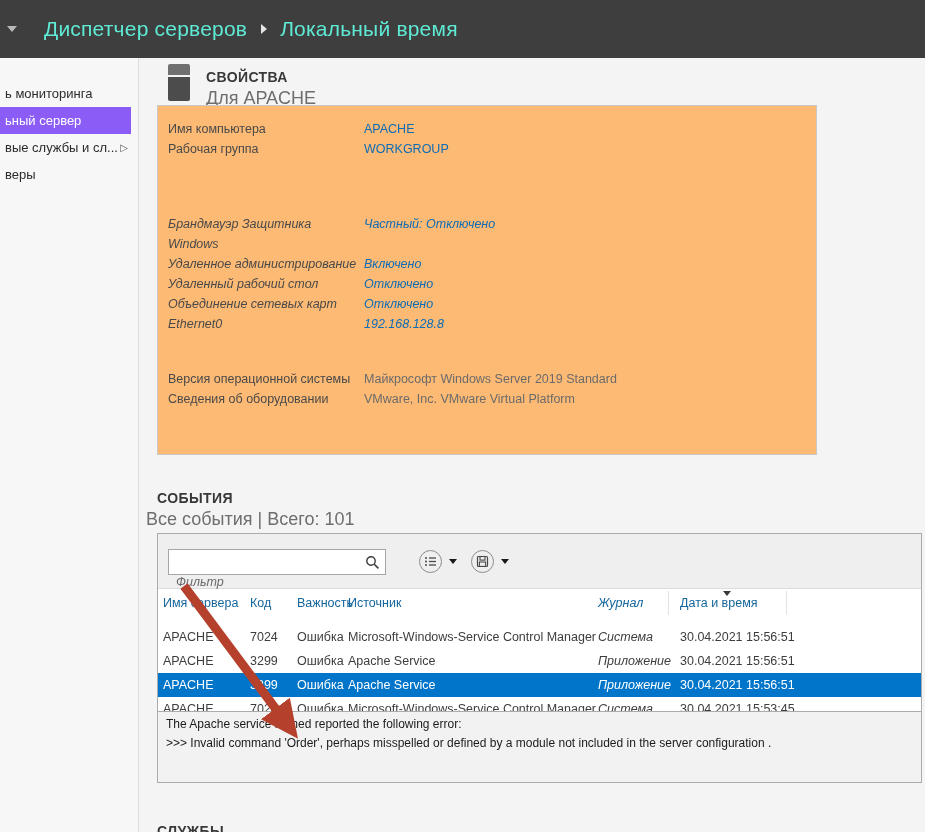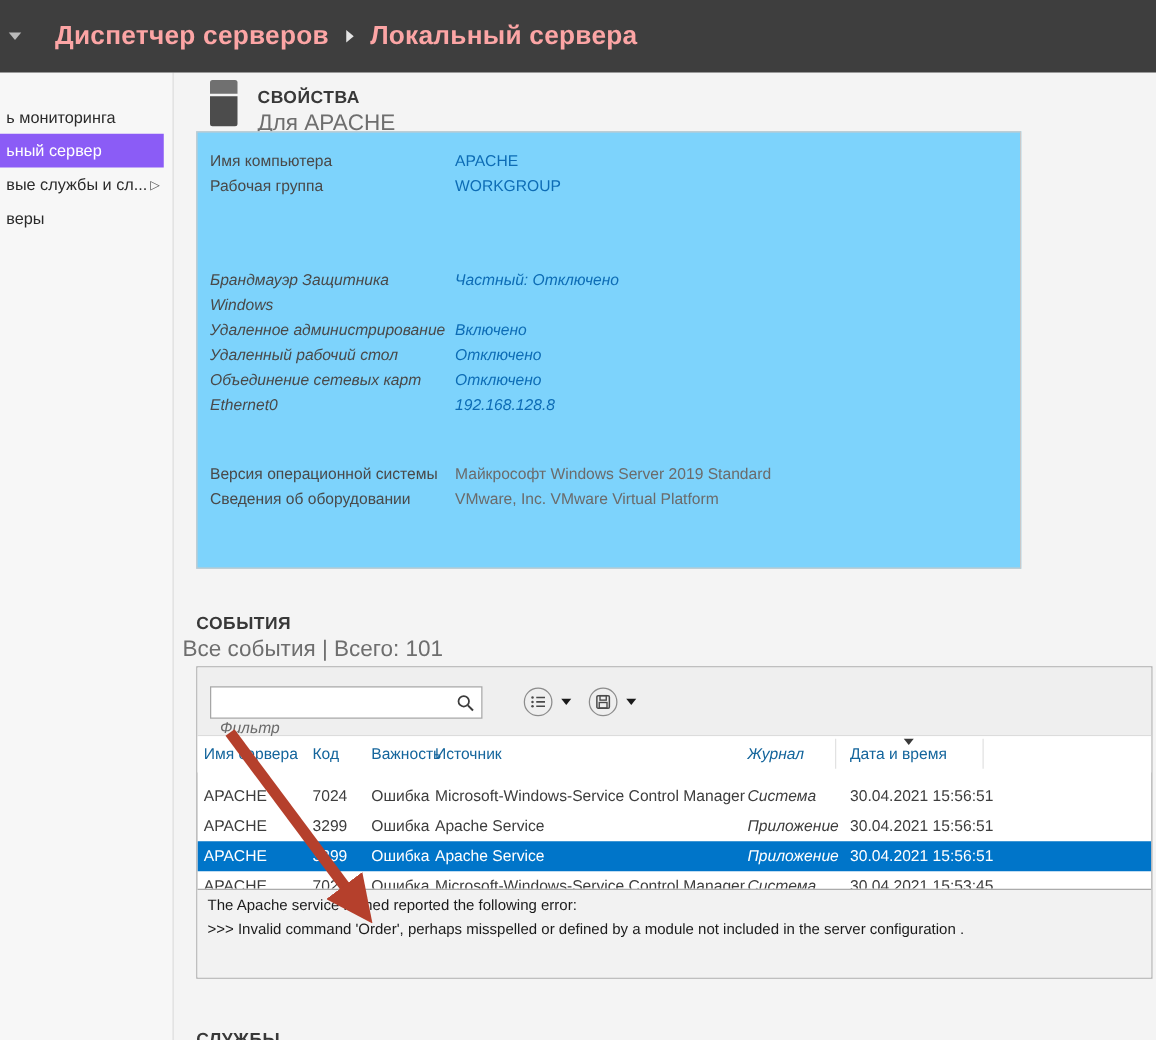--- a/index.html
+++ b/index.html
@@ -6,21 +6,21 @@
   html,body { background:#888; }
   body { font-family:"Liberation Sans", sans-serif; }
   .screen { position:relative; width:925px; height:832px; background:#f4f4f4; overflow:hidden; }
 
   
   .topbar { position:absolute; left:0; top:0; width:925px; height:58px; background:#3e3e3e;
             display:flex; align-items:center; z-index:2; }
   .back-chip { margin-left:7px; width:22px; display:flex; justify-content:flex-start; align-items:center; }
   .tri-down-sm { width:0; height:0; border-left:5px solid transparent; border-right:5px solid transparent;
                  border-top:6px solid #b9b9b9; }
-  .crumb { color:#fca5a5; font-size:21px; font-weight:700; letter-spacing:0.2px; cursor:default; }
+  .crumb { color:#5eead4; font-size:21px; font-weight:400; letter-spacing:0.2px; cursor:default; }
   .crumb-app { margin-left:15px; }
   .crumb-sep { width:0; height:0; border-top:5px solid transparent; border-bottom:5px solid transparent;
                border-left:6px solid #e4e4e4; margin:0 13px 0 14px; }
 
   
   .sidebar { position:absolute; left:0; top:58px; width:139px; height:774px; background:#f7f7f7;
              border-right:1px solid #dddddd; z-index:1; }
   .side-list { padding-top:22px; }
   .side-item { height:27px; display:flex; align-items:center; font-size:13px; color:#2b2b2b;
                padding-left:5px; position:relative; cursor:pointer; }
@@ -29,21 +29,21 @@
 
   
   .srv-icon { position:absolute; left:168px; top:64px; width:22px; height:37px; }
   .srv-icon .cap  { width:22px; height:11px; background:#707070; border-radius:2px 2px 0 0; }
   .srv-icon .body { width:22px; height:24px; background:#4c4c4c; margin-top:2px; border-radius:0 0 2px 2px; }
   .sec-title { position:absolute; font-size:14px; font-weight:bold; color:#383838; letter-spacing:0.4px; }
   .sec-sub   { position:absolute; font-size:18px; color:#6e6e6e; }
 
   
   .props-panel { position:absolute; left:157px; top:105px; width:660px; height:350px;
-                 background:#7dd3fc; border:1px solid #c9c9c9; }
+                 background:#fdba74; border:1px solid #c9c9c9; }
   .prop-group { position:absolute; left:10px; right:10px; }
   .prop-row { display:flex; line-height:20px; font-size:12.5px; }
   .prop-label { width:196px; color:#494949; flex:none; }
   .prop-link { color:#0d6cb5; cursor:pointer; }
   .prop-plain { color:#6b6b6b; }
 
   
   .events-panel { position:absolute; left:157px; top:533px; width:765px; height:250px;
                   background:#ffffff; border:1px solid #ababab; }
   .ev-toolbar { position:absolute; left:0; top:0; width:763px; height:55px; background:#efefef;
@@ -90,21 +90,21 @@
 <body>
 
 <div class="screen">
 
   <div class="topbar">
     <div class="back-chip">
         <span class="tri-down-sm"></span>
       </div>
     <span class="crumb crumb-app">Диспетчер серверов</span>
     <span class="crumb-sep"></span>
-    <span class="crumb">Локальный сервера</span>
+    <span class="crumb">Локальный время</span>
   </div>
 
   <div class="sidebar">
     <div class="side-list">
       <div class="side-item">
         <span>ь мониторинга</span>
       </div>
       <div class="side-item sel">
         <span>ьный сервер</span>
       </div>

